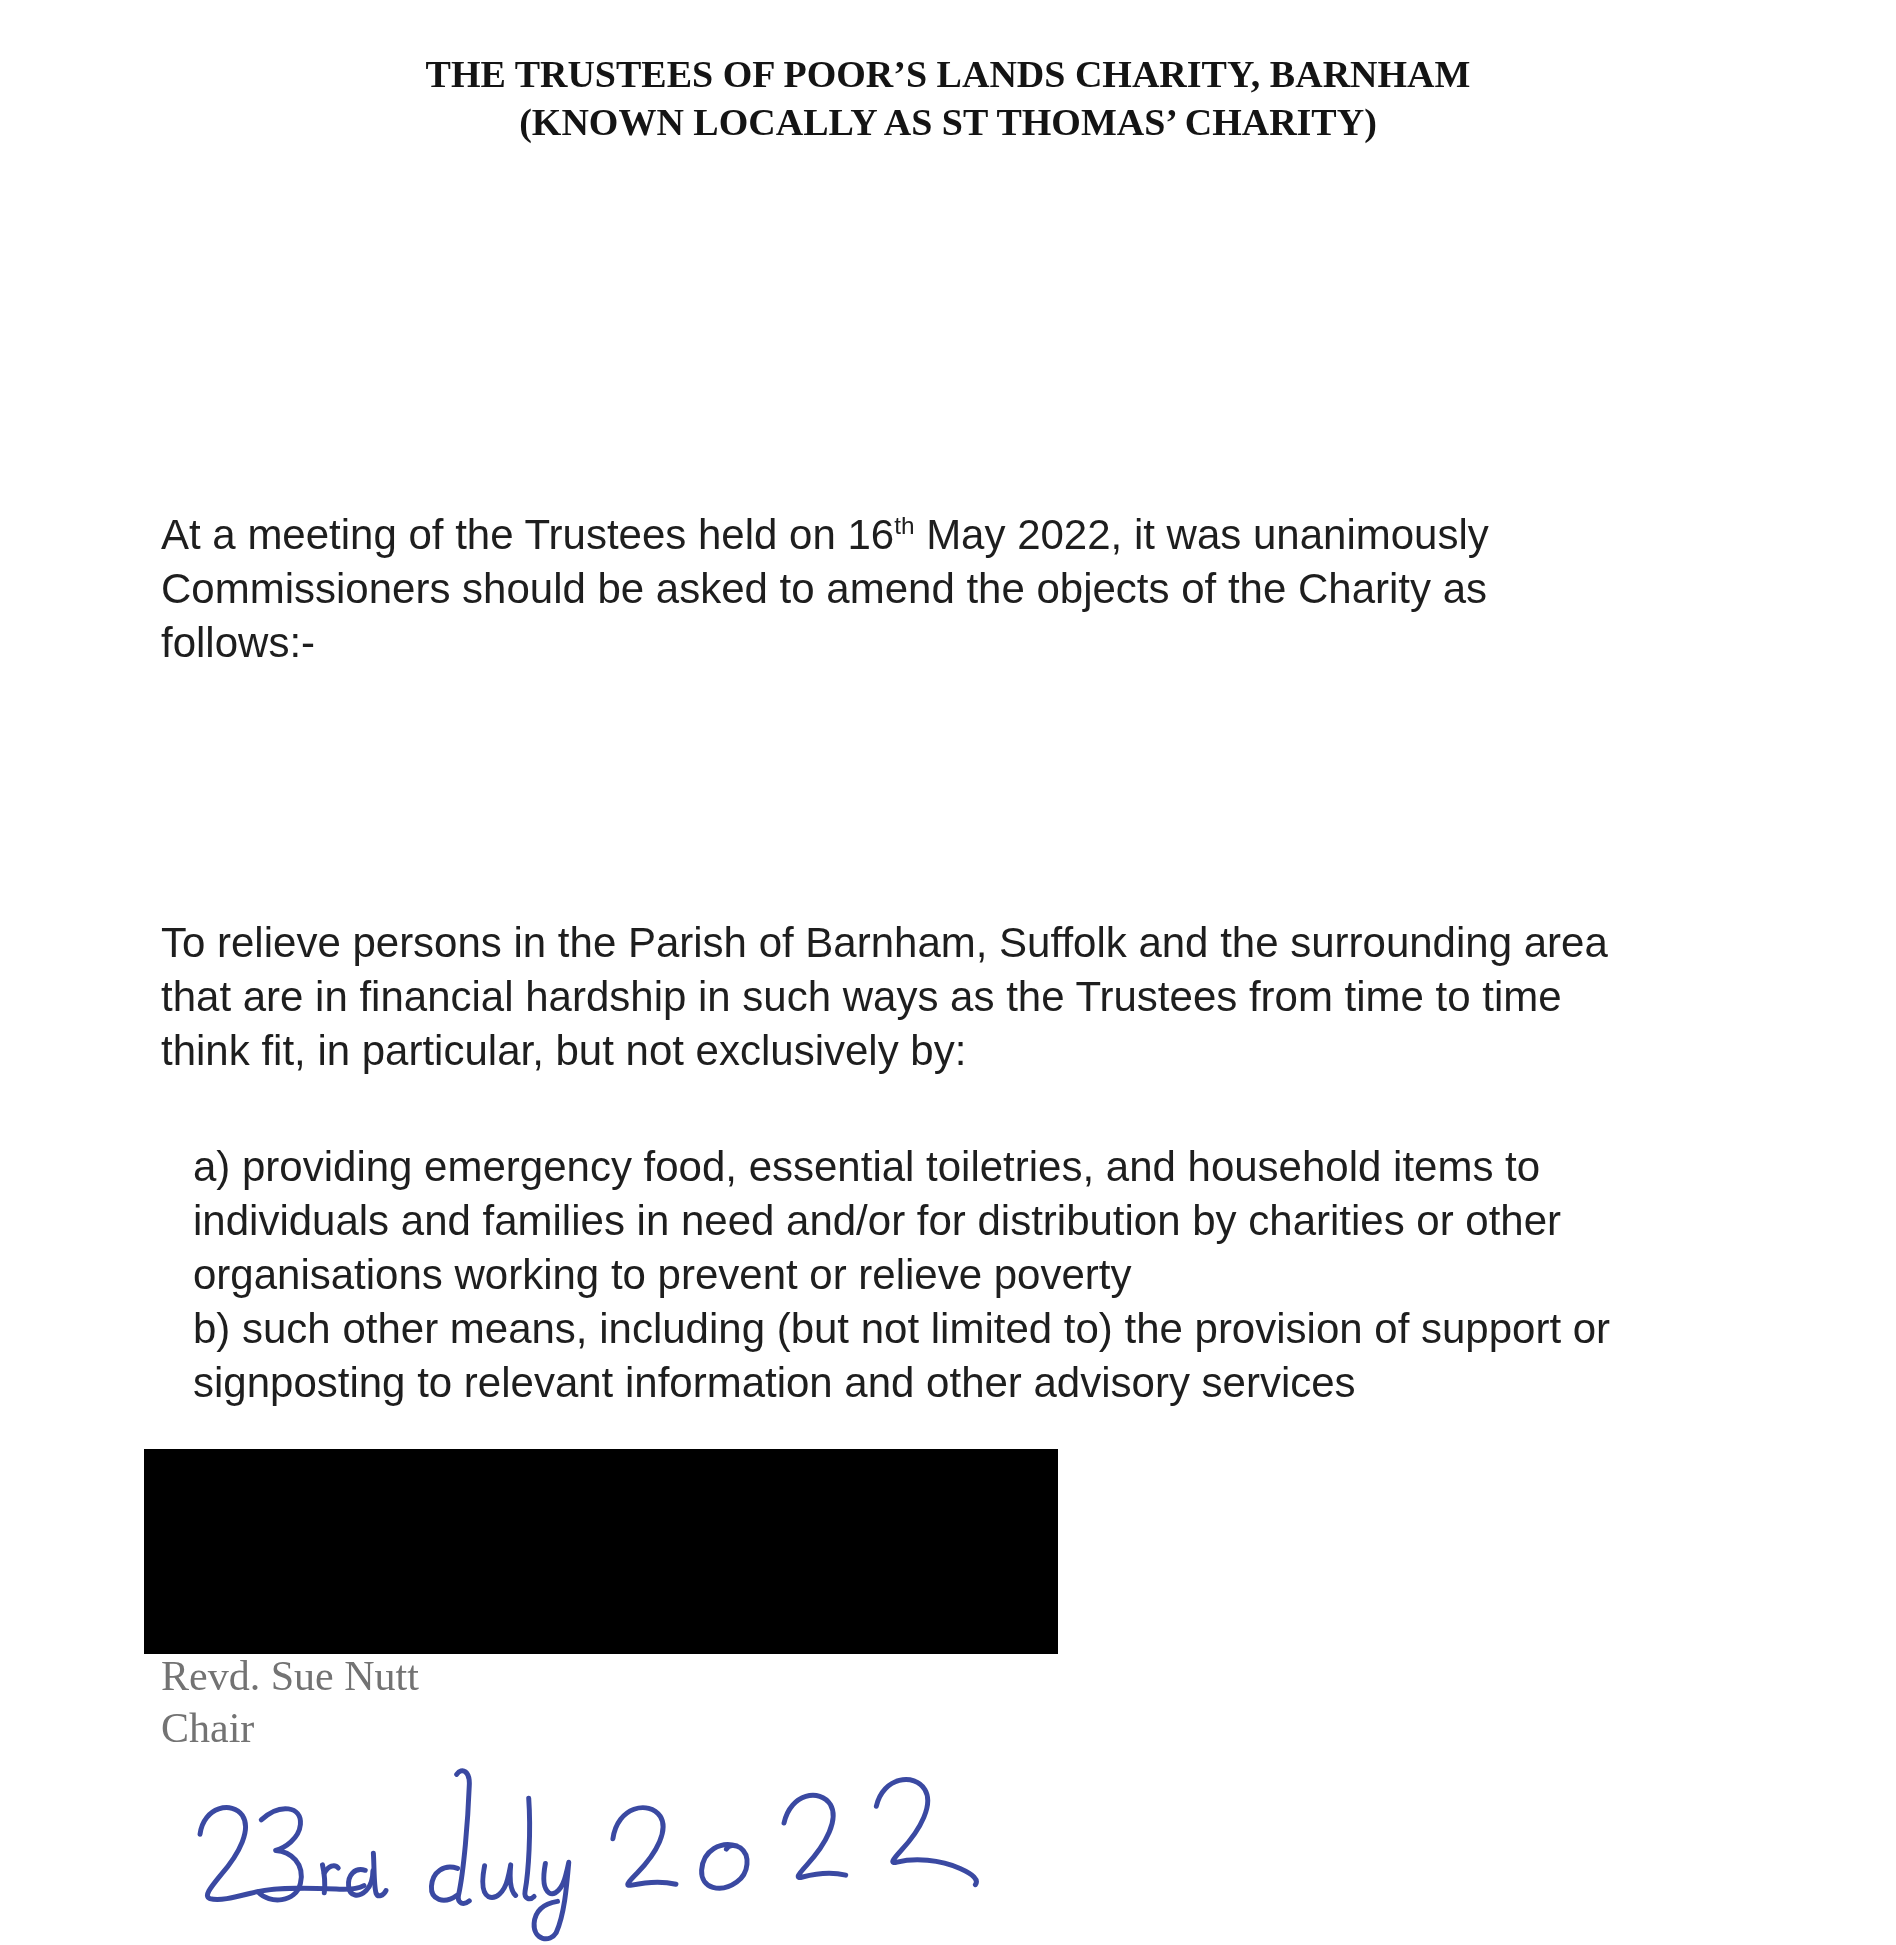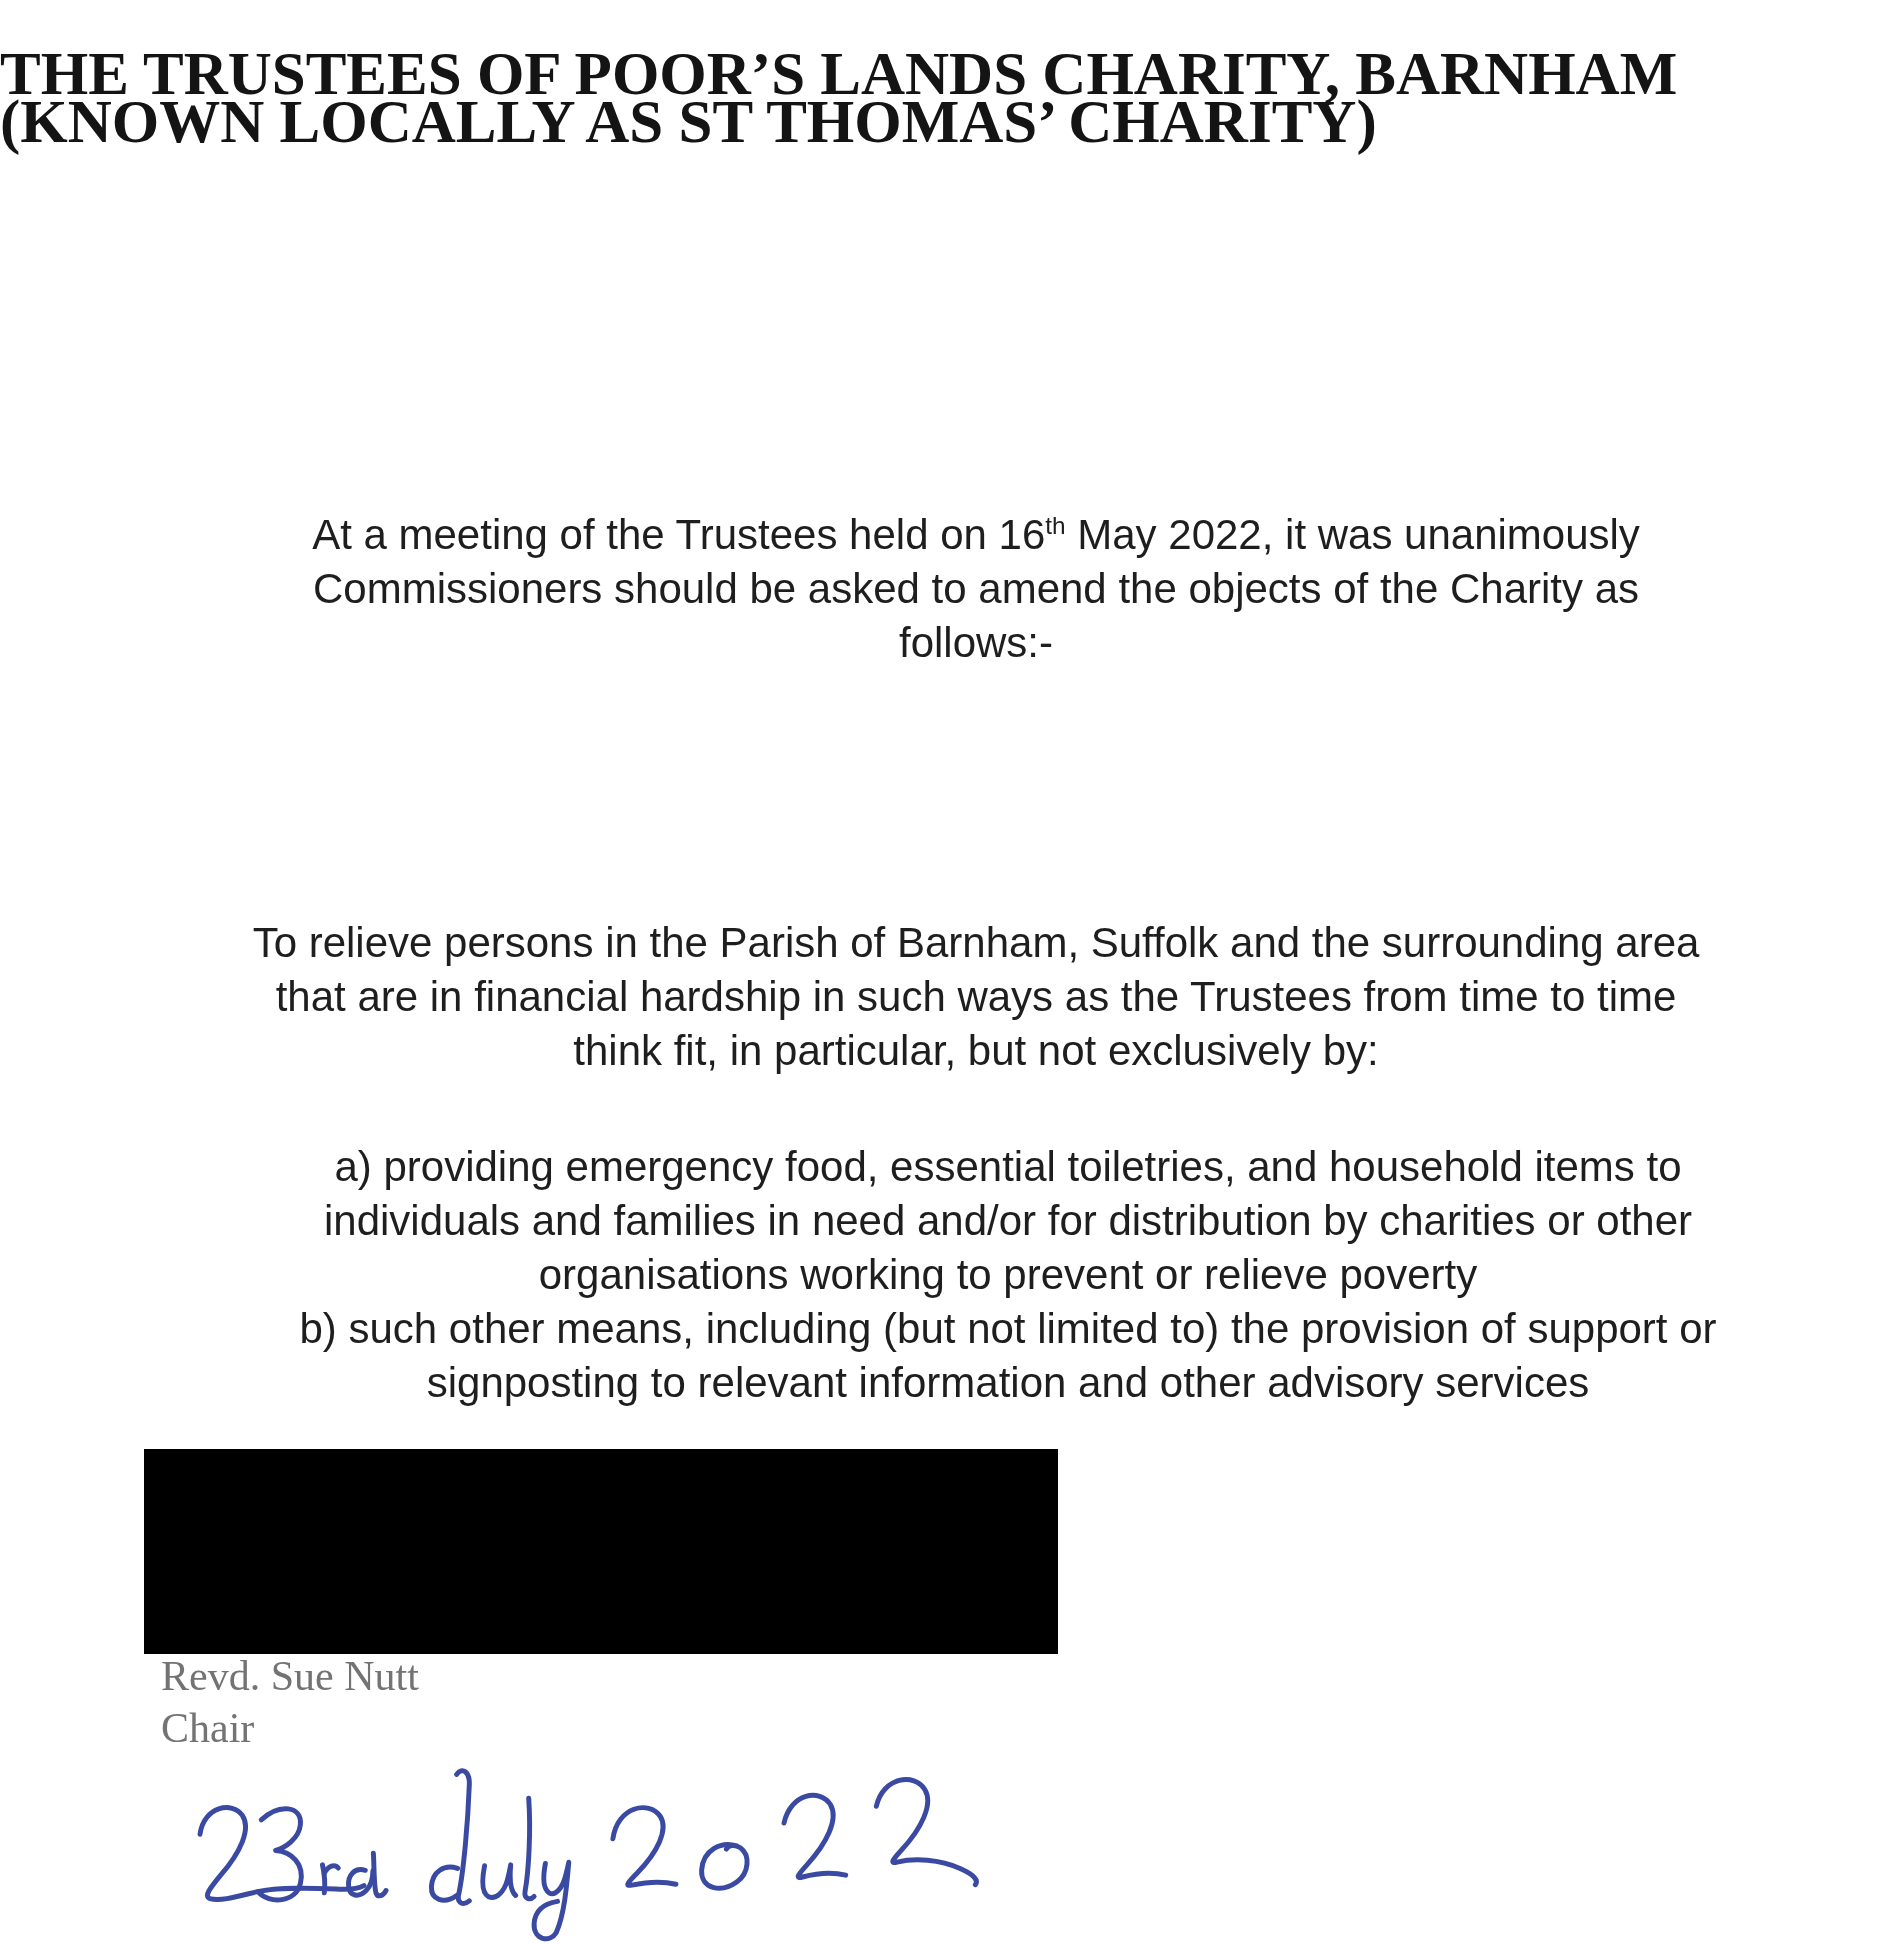--- a/index.html
+++ b/index.html
@@ -17,35 +17,35 @@
     font-family: "Liberation Sans", "DejaVu Sans", sans-serif;
   }
   
   .scan { filter: blur(0.3px); }
 
   .letterhead {
     position: absolute;
     top: 50px;
     left: 0;
     width: 100%;
+    text-align: center;
     font-family: "Liberation Serif", "DejaVu Serif", serif;
     font-weight: 700;
-    font-size: 61px;
+    font-size: 38px;
     line-height: 48px;
     color: #141414;
     letter-spacing: 0px;
   }
   .para {
     position: absolute;
     left: 161px;
     width: 1630px;
     font-size: 42px;
     line-height: 54px;
     color: #1e1e1e;
-    text-align: center;
   }
   .para .line { white-space: nowrap; }
   .para sup {
     font-size: 58%;
     vertical-align: super;
     line-height: 0;
   }
   .para-meeting { top: 508px; }
   .para-objects { top: 916px; }
   .para-means   { top: 1140px; margin-left: 32px; }

